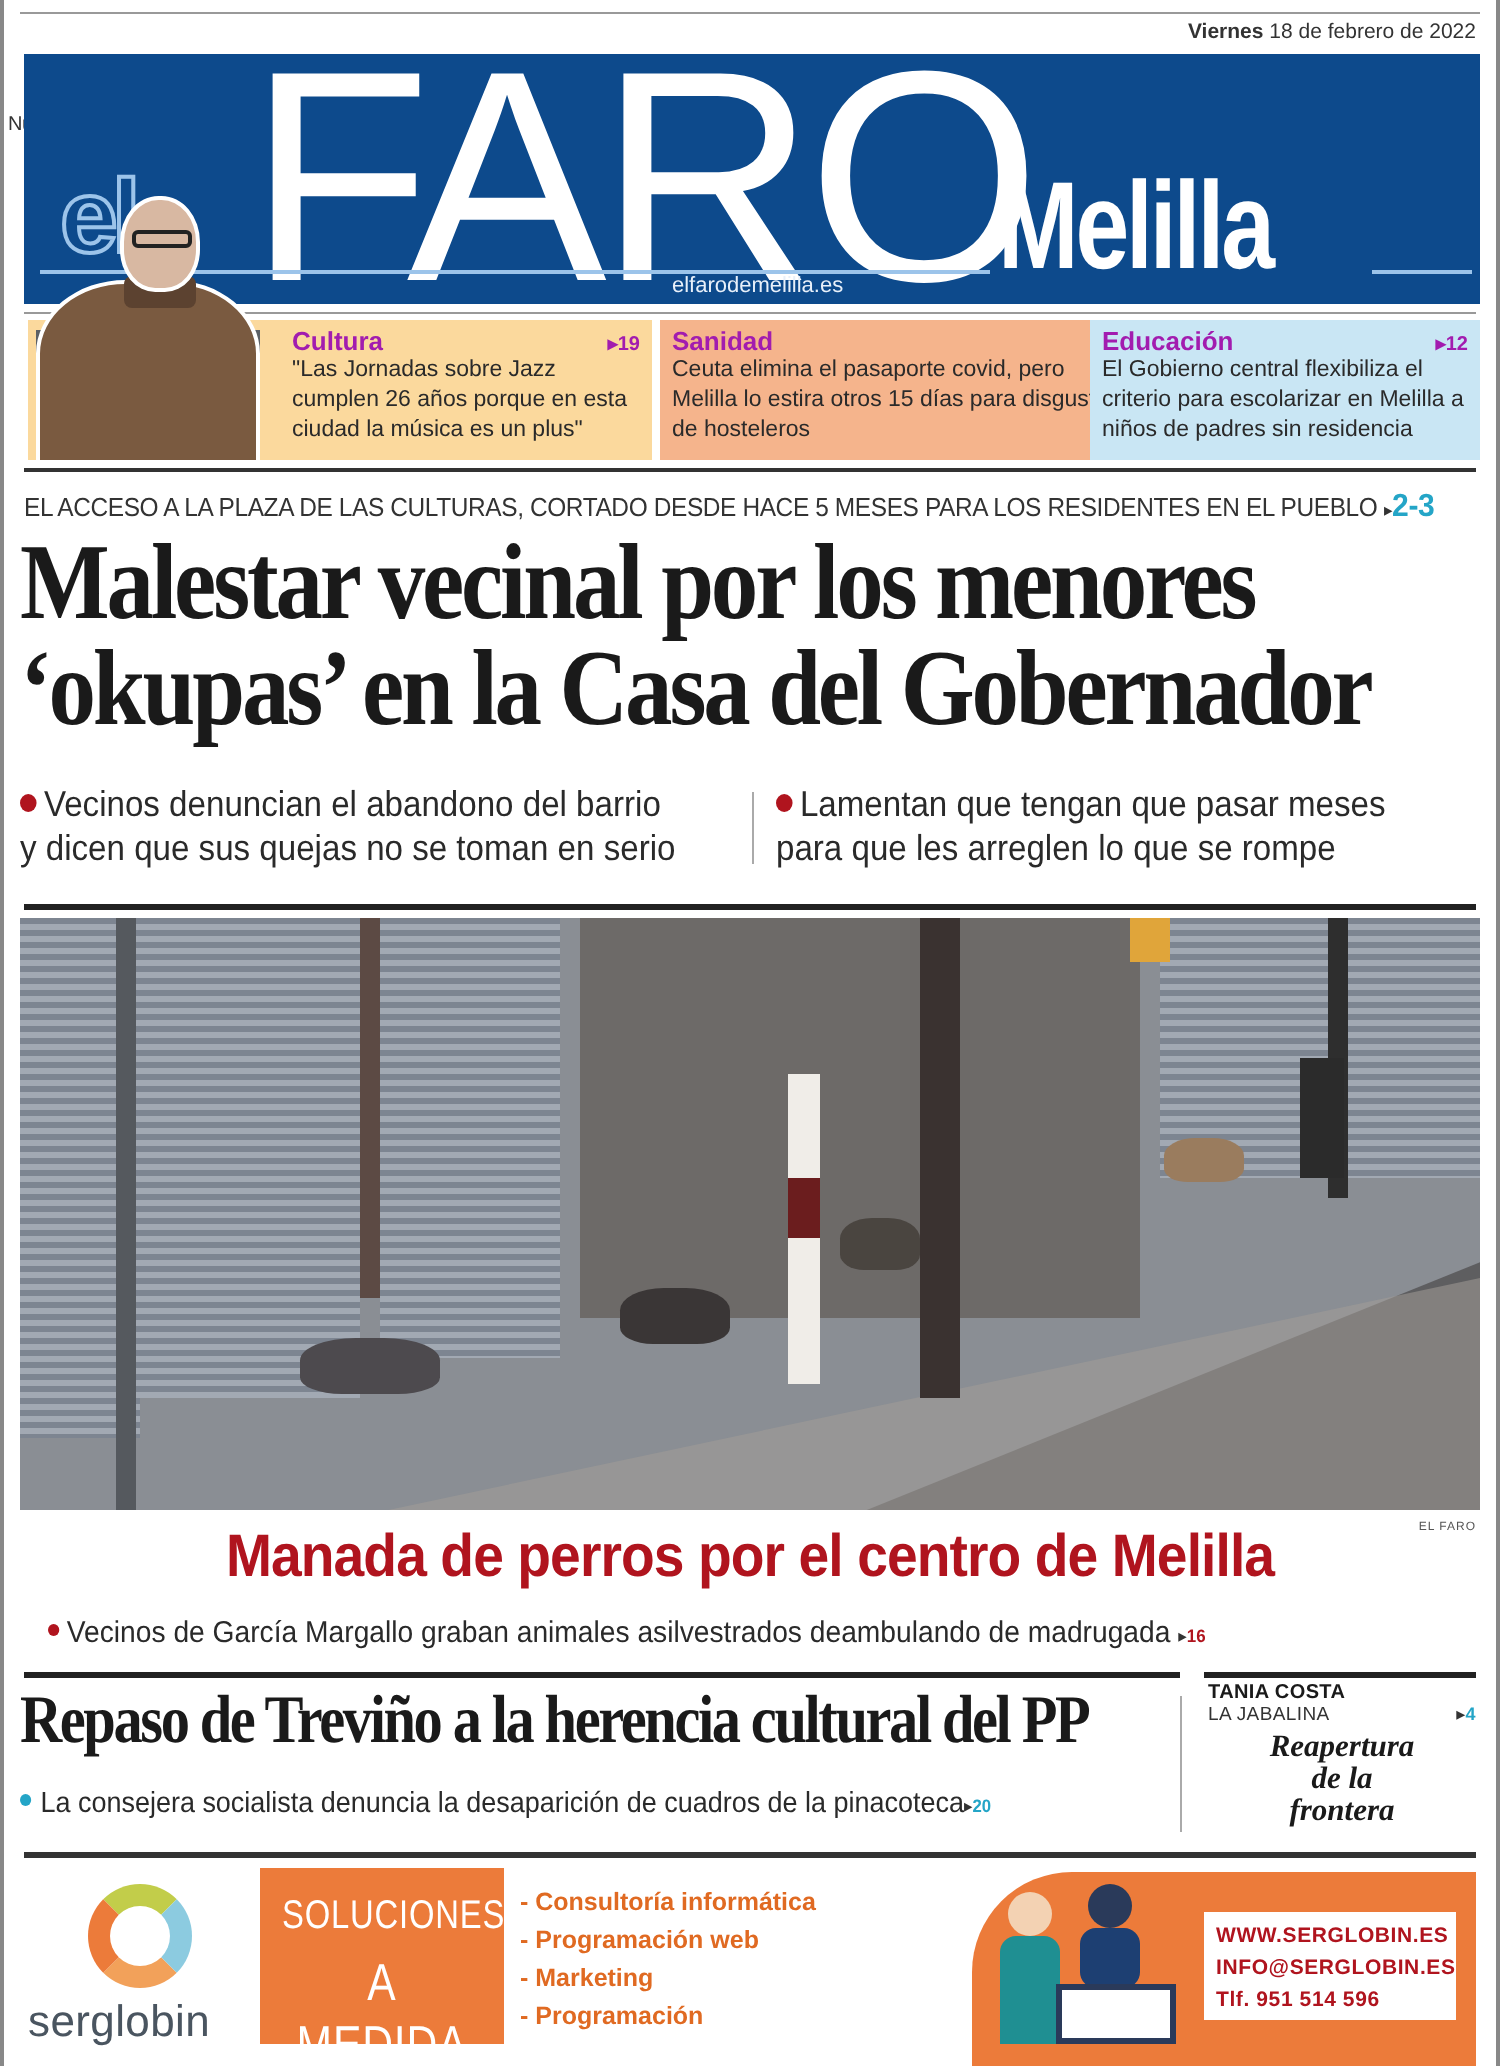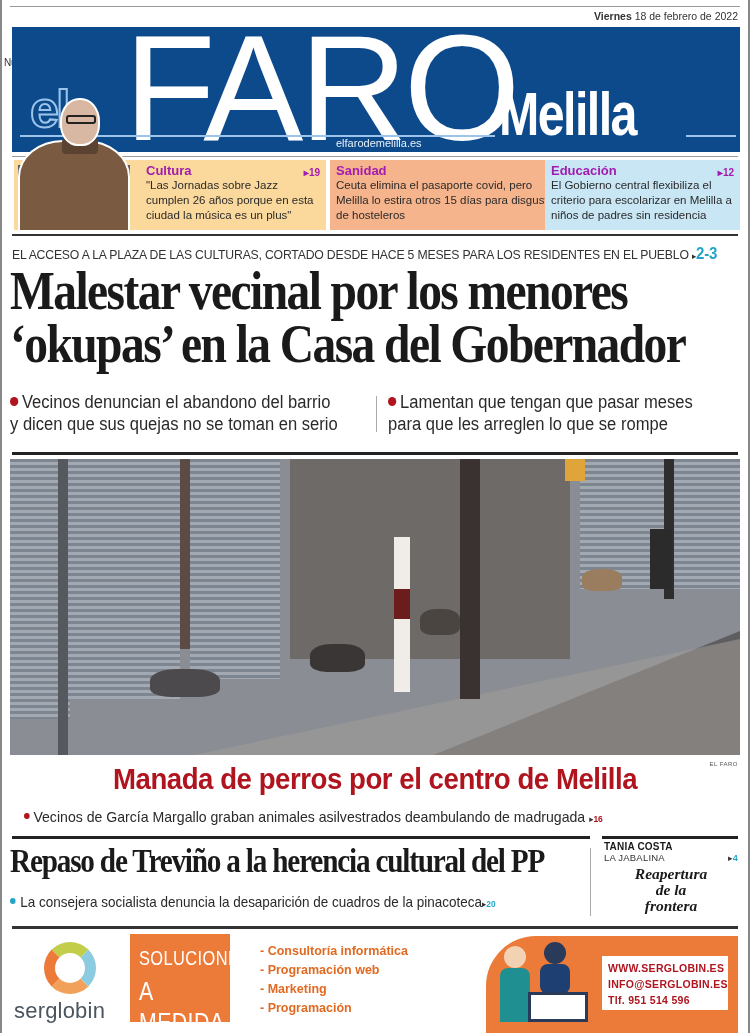--- a/index.html
+++ b/index.html
@@ -72,21 +72,21 @@
 
   .opinion { position: absolute; left: 604px; top: 841px; width: 134px; }
   .op-author { font-size: 10px; font-weight: bold; color: #1a1a1a; letter-spacing: 0.2px; }
   .op-column { font-size: 9.5px; color: #333; display: flex; justify-content: space-between; letter-spacing: 0.2px; }
   .op-title { font-family: "Liberation Serif", serif; font-style: italic; font-weight: bold; font-size: 15.5px; line-height: 16px; text-align: center; margin-top: 3px; color: #1a1a1a; }
 
   .ad { position: absolute; left: 10px; top: 932px; width: 730px; height: 98px; }
   .ad-logo { position: absolute; left: 2px; top: 10px; width: 118px; height: 80px; }
   .ring { position: absolute; left: 32px; top: 0; width: 52px; height: 52px; border-radius: 50%; border: 11px solid; border-color: #c2cd4a #8ccbe0 #f2a15a #ec7b3a; }
   .ad-brand { position: absolute; left: 2px; top: 56px; font-size: 22px; color: #4a5560; letter-spacing: 0.2px; }
-  .ad-orange-box { position: absolute; left: 120px; top: 2px; width: 100px; height: 88px; background: #ec7b3a; color: #fff; text-align: left; }
+  .ad-orange-box { position: absolute; left: 120px; top: 2px; width: 122px; height: 88px; background: #ec7b3a; color: #fff; text-align: center; }
   .ad-sol { font-size: 20px; margin-top: 13px; transform: scaleX(0.82); letter-spacing: 0.5px; }
   .ad-med { font-size: 26px; margin-top: 6px; transform: scaleX(0.82); letter-spacing: 0.5px; }
   .ad-list { position: absolute; left: 250px; top: 10px; font-size: 12.5px; line-height: 19px; font-weight: bold; color: #e06a22; font-family: "Liberation Sans", sans-serif; }
   .ad-right { position: absolute; left: 476px; top: 4px; width: 252px; height: 104px; background: #ec7b3a; border-radius: 50px 0 0 0; }
   .ad-contact { position: absolute; left: 116px; top: 20px; width: 126px; height: 54px; background: #fff; padding: 4px 6px; font-size: 10.5px; font-weight: bold; color: #b0141e; line-height: 16px; letter-spacing: 0.3px; }
   .fig { position: absolute; }
 </style>
 </head>
 <body>
 

